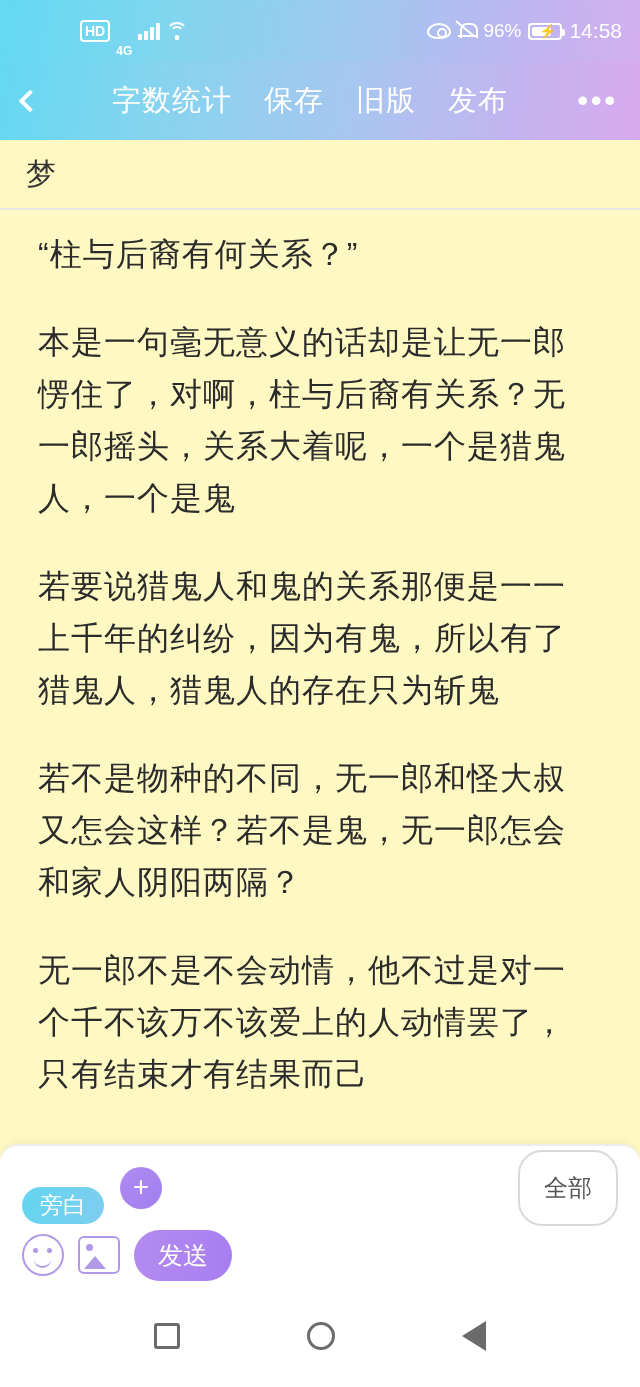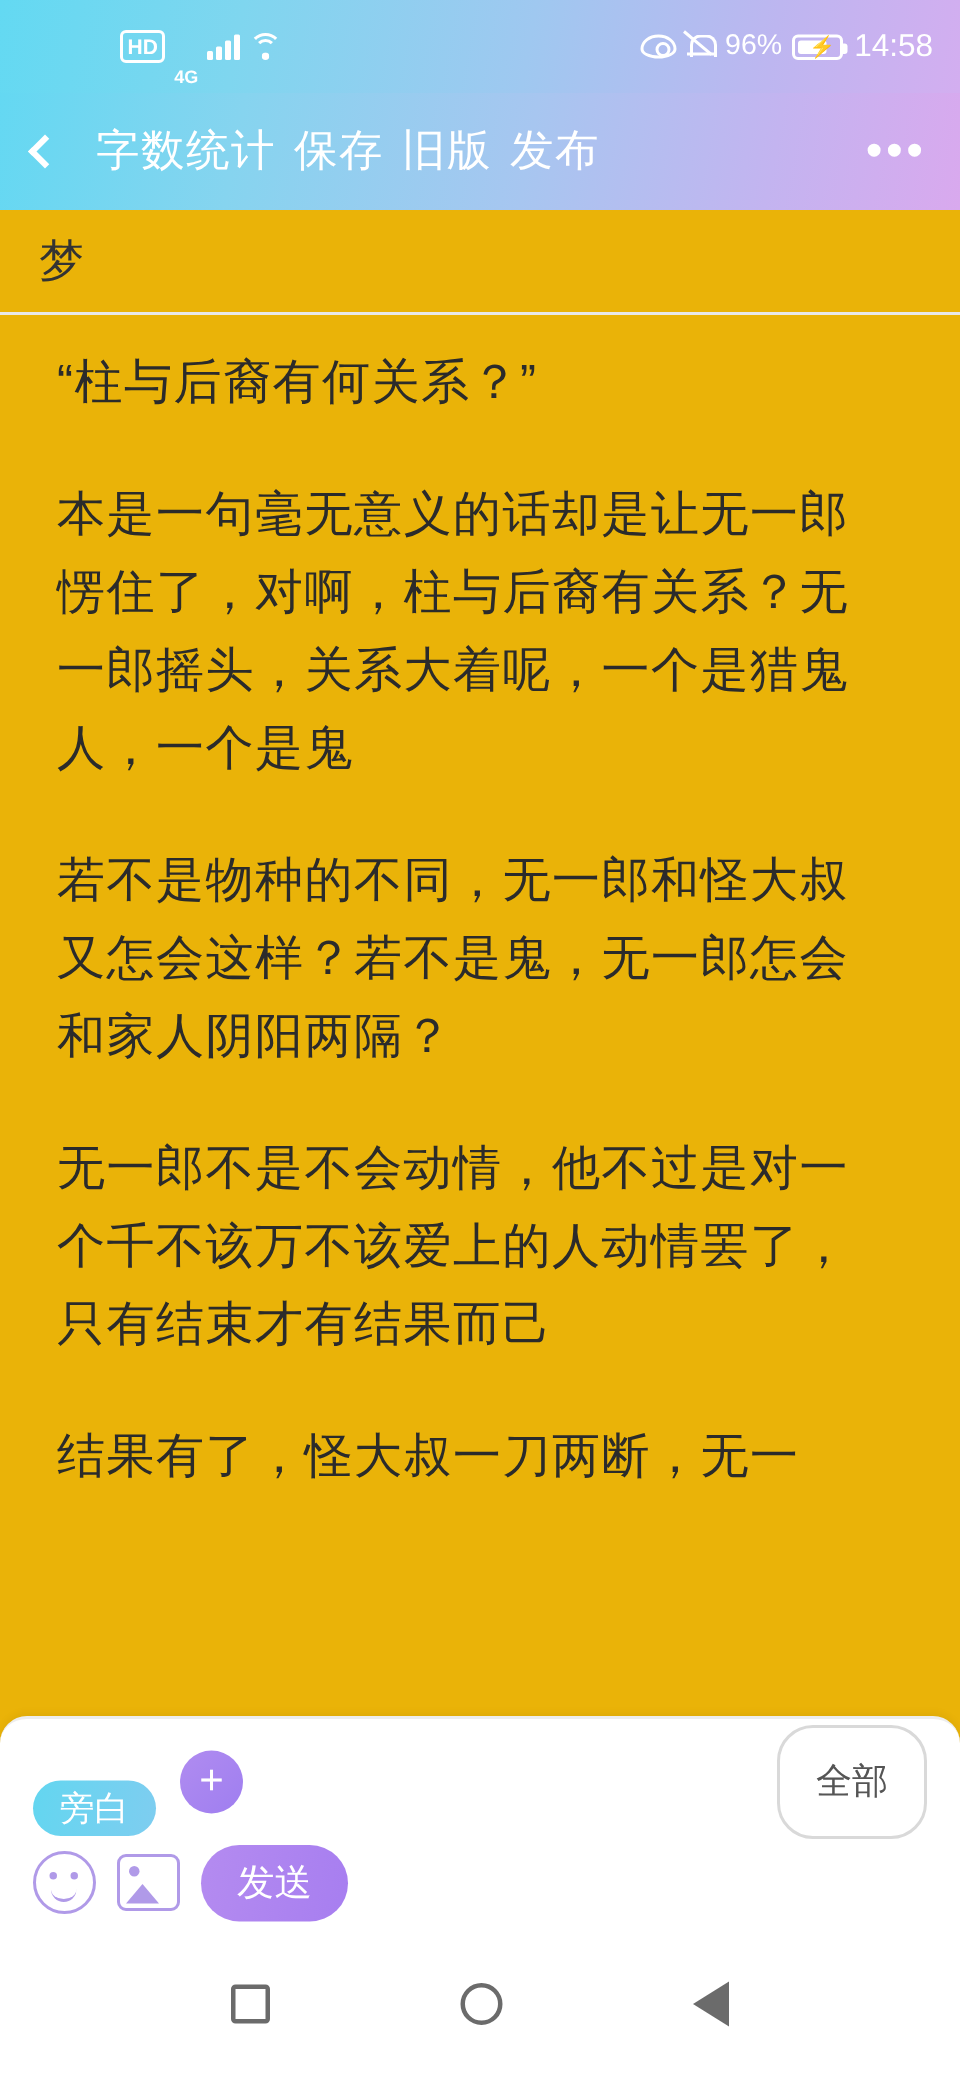--- a/index.html
+++ b/index.html
@@ -7,21 +7,21 @@
     width: 640px;
     height: 1387px;
     background: #ffffff;
     font-family: "Liberation Sans", sans-serif;
     overflow: hidden;
   }
   .phone {
     position: relative;
     width: 640px;
     height: 1387px;
-    background: #eab308;
+    background: #fef9c3;
     overflow: hidden;
   }
 
   
   .statusbar {
     position: relative;
     height: 62px;
     background: linear-gradient(100deg, #63d9f2 0%, #7fd6ef 25%, #9fc8f0 55%, #bdb6f0 80%, #d3aef0 100%);
     display: flex;
     align-items: center;
@@ -80,21 +80,21 @@
     background: linear-gradient(100deg, #64d8f2 0%, #86d4ef 25%, #a7c6f0 55%, #c3b4f0 80%, #d9a9ee 100%);
     display: flex;
     align-items: center;
     padding: 0 22px;
     color: #ffffff;
   }
   .back-chevron {
     width: 16px; height: 16px; border-left: 4px solid #ffffff; border-bottom: 4px solid #ffffff;
     transform: rotate(45deg); margin-right: 26px; flex: 0 0 auto;
   }
-  .nav-actions { display: flex; gap: 12px; font-size: 29px; }
+  .nav-actions { display: flex; gap: 32px; font-size: 29px; margin-left: 48px; }
   .nav-actions .item { white-space: nowrap; letter-spacing: 1px; }
   .nav-more { margin-left: auto; letter-spacing: 3px; font-size: 30px; font-weight: bold; }
 
   
   .title-row {
     height: 68px;
     display: flex;
     align-items: center;
     padding: 0 26px;
     font-size: 30px;
@@ -242,20 +242,21 @@
   </div>
 
   <div class="title-row">
     <span>梦</span>
   </div>
   <div class="divider"></div>
 
   <div class="content">
     <p>“柱与后裔有何关系？”</p>
     <p>本是一句毫无意义的话却是让无一郎愣住了，对啊，柱与后裔有关系？无一郎摇头，关系大着呢，一个是猎鬼人，一个是鬼</p>
+    <p>若要说猎鬼人和鬼的关系那便是一一上千年的纠纷，因为有鬼，所以有了猎鬼人，猎鬼人的存在只为斩鬼</p>
     <p>若不是物种的不同，无一郎和怪大叔又怎会这样？若不是鬼，无一郎怎会和家人阴阳两隔？</p>
     <p>无一郎不是不会动情，他不过是对一个千不该万不该爱上的人动情罢了，只有结束才有结果而己</p>
     <p>结果有了，怪大叔一刀两断，无一</p>
   </div>
 
   <div class="bottom">
     <div class="bottom-row1">
       <span class="chip">旁白</span>
       <span class="plus-btn">+</span>
       <span class="all-btn">全部</span>

